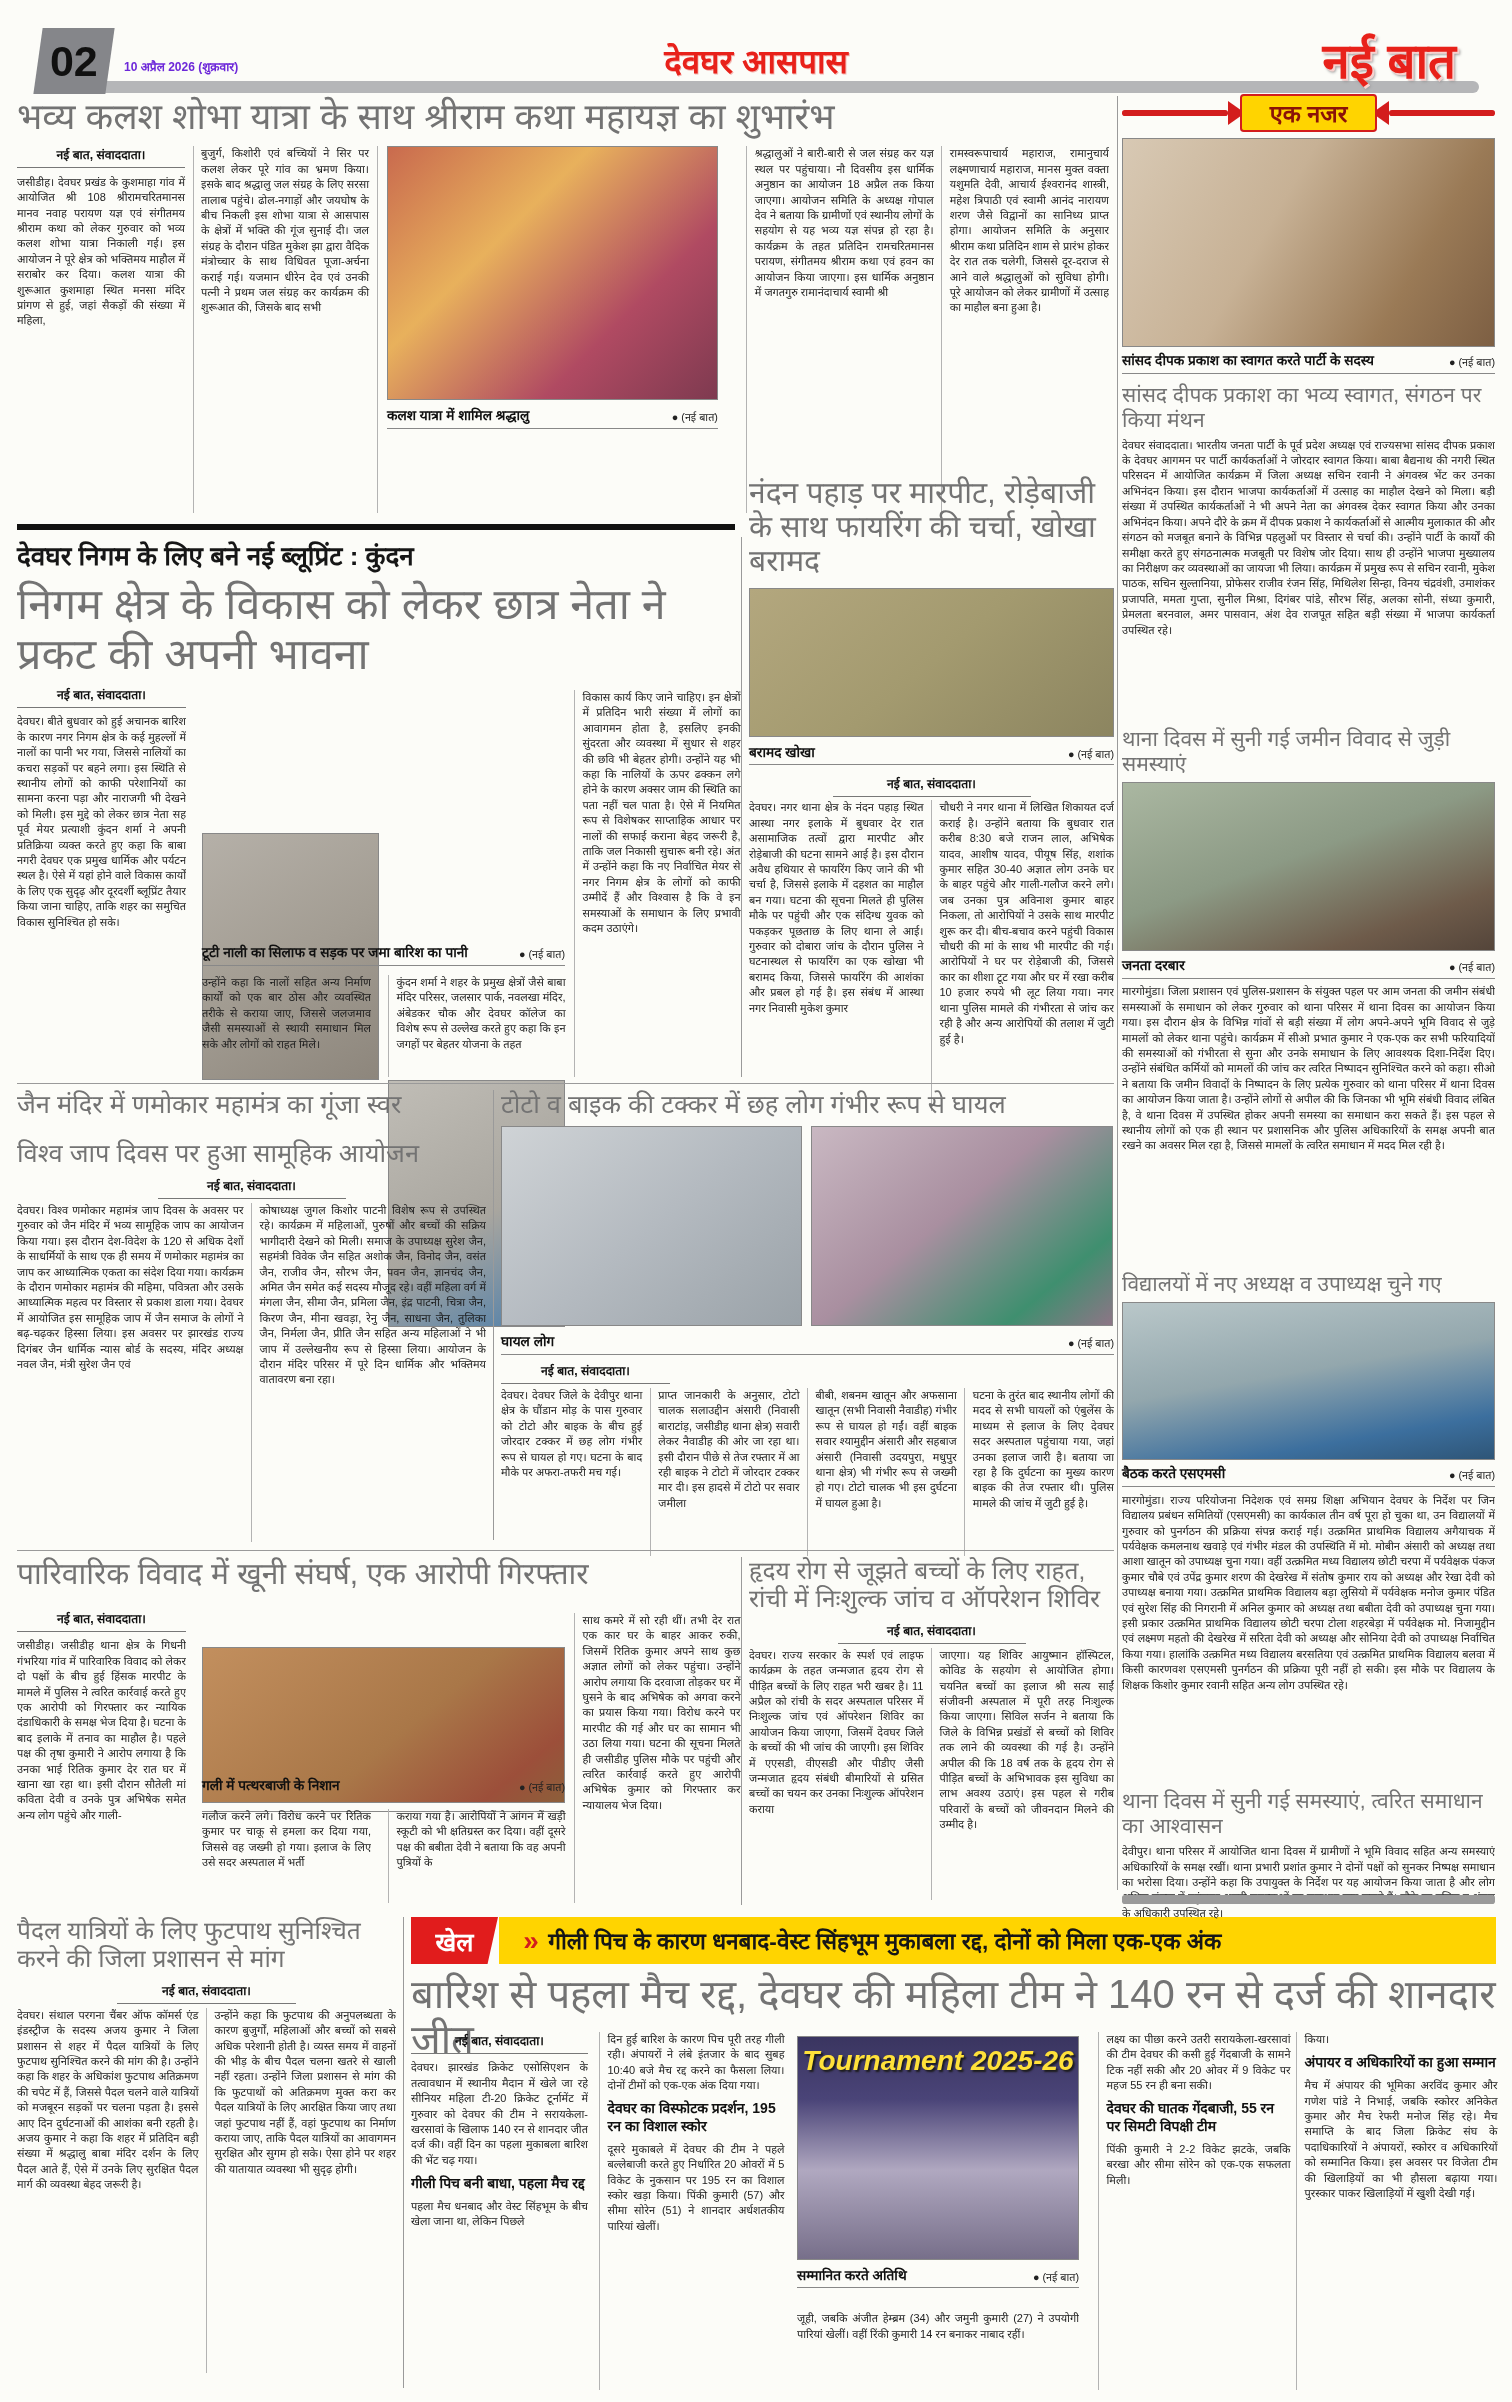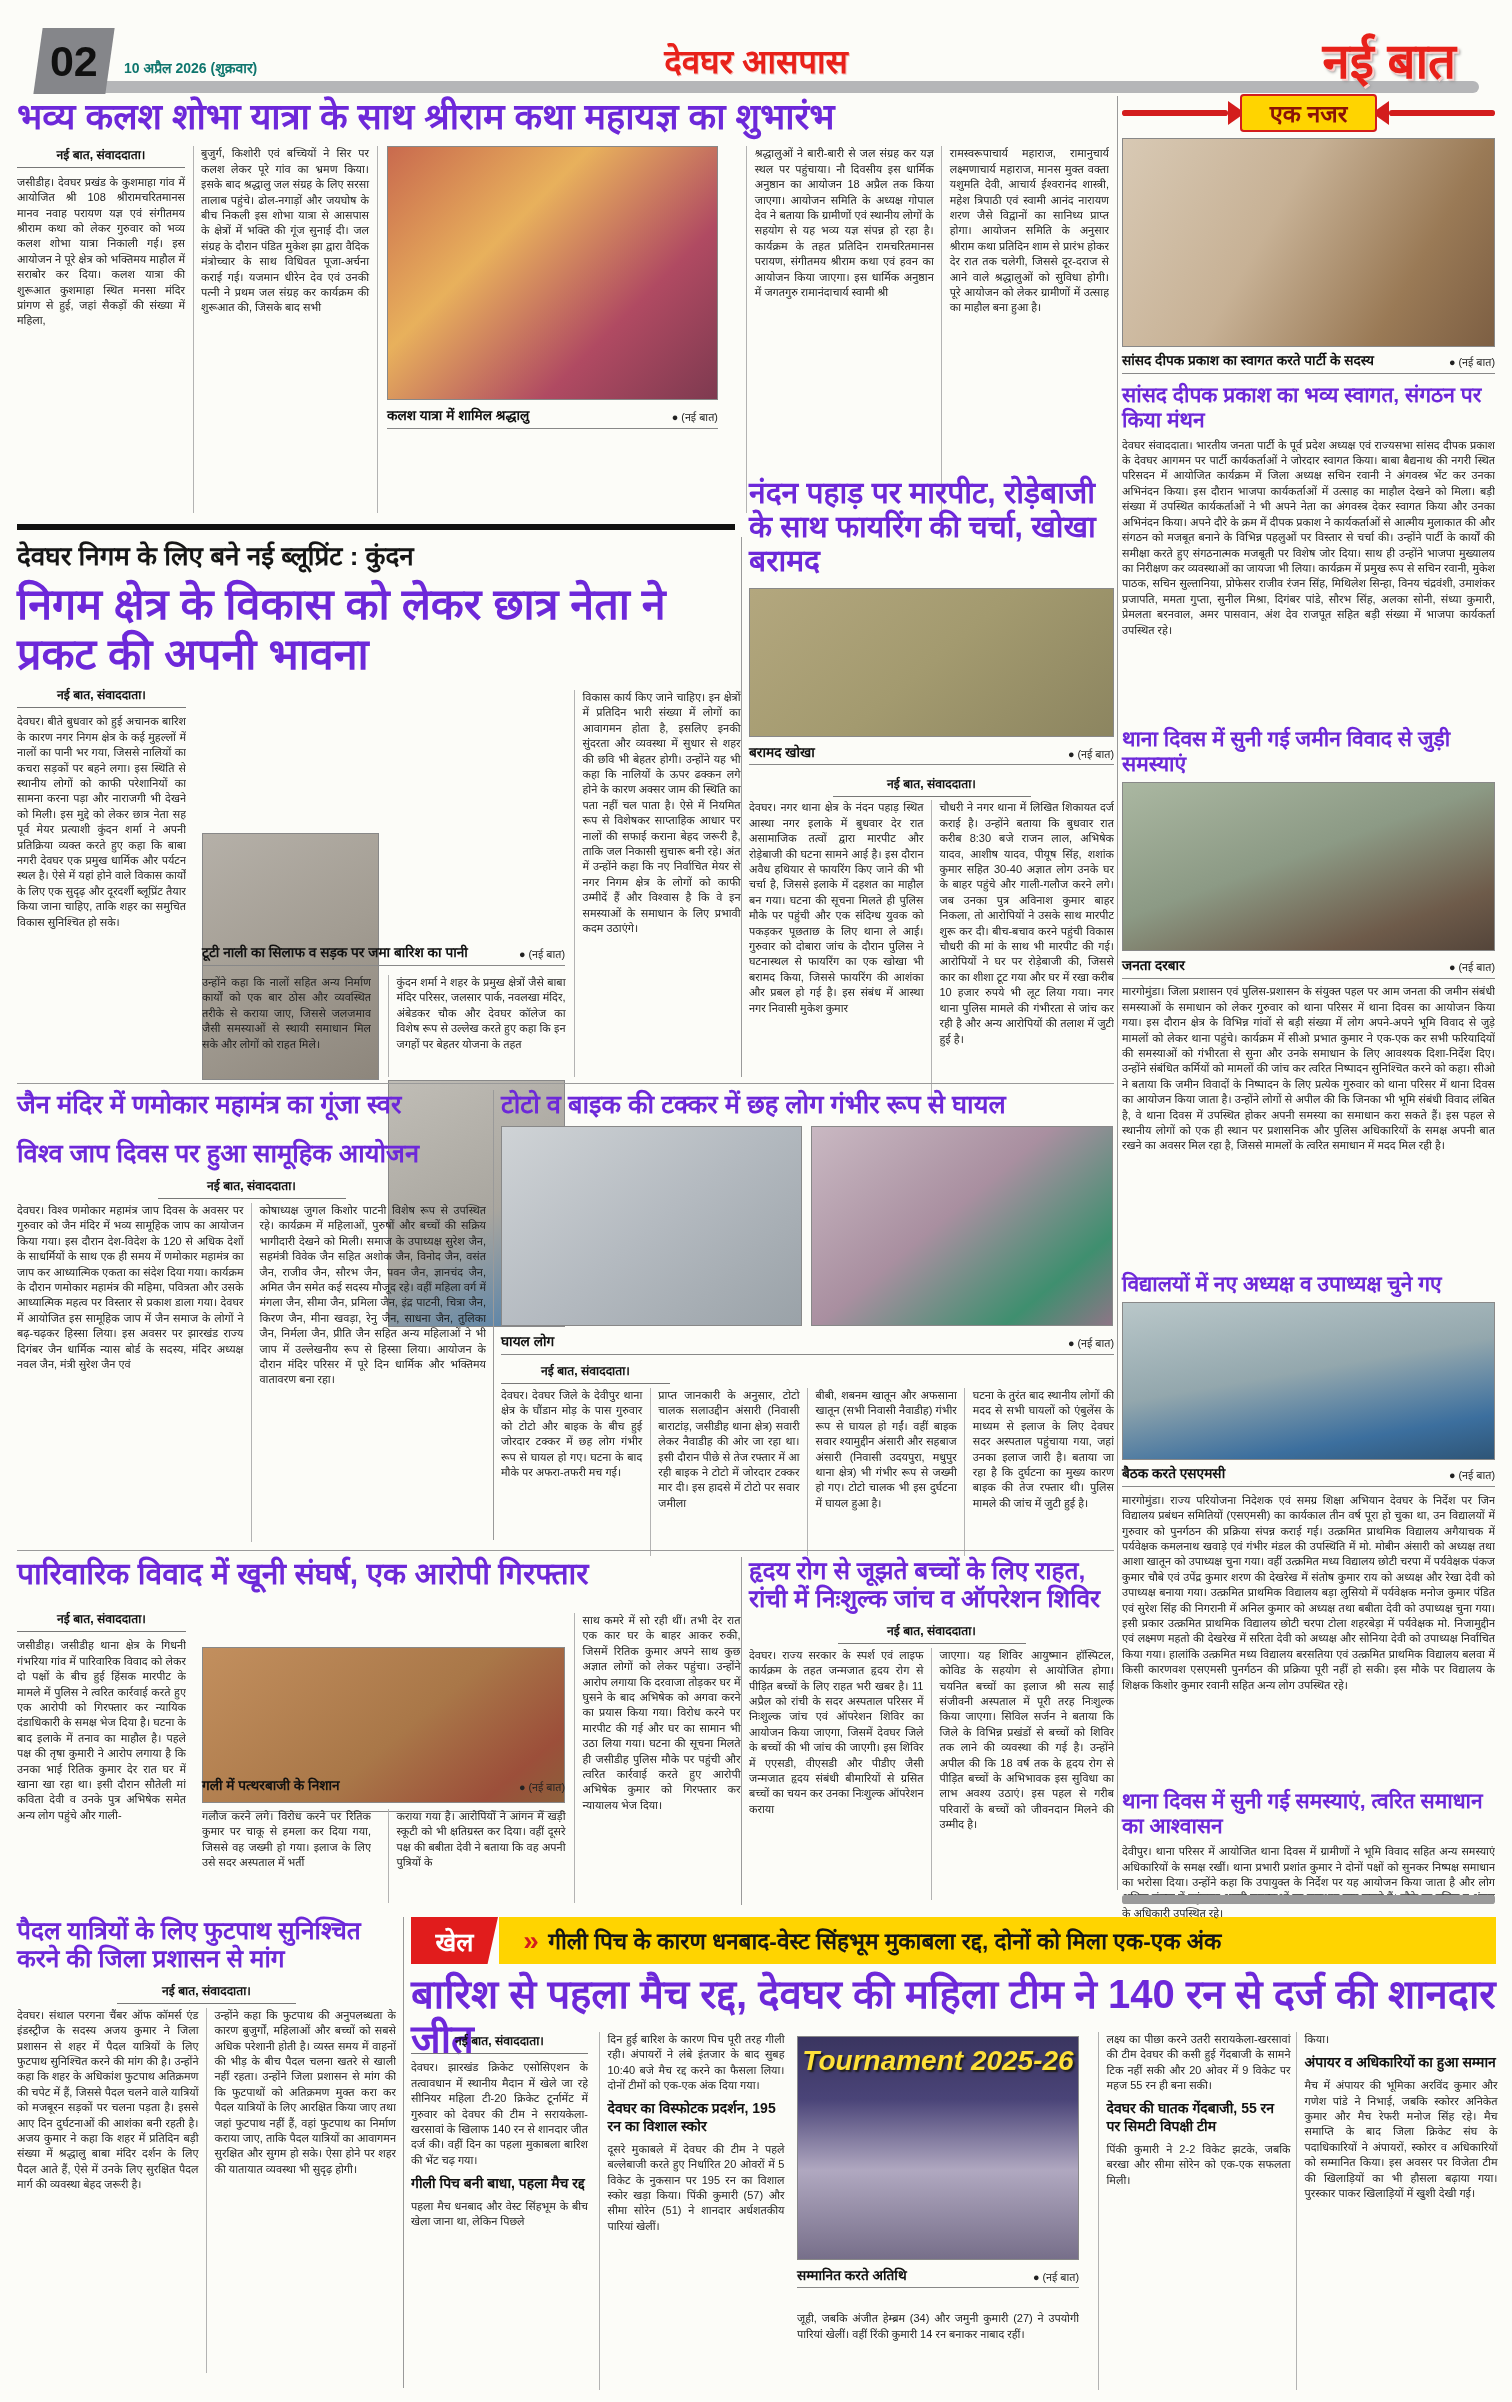--- a/index.html
+++ b/index.html
@@ -4,27 +4,27 @@
 <style>
   html,body{margin:0;padding:0;background:#e8e8e4;}
   .sheet{position:relative;width:1512px;height:2402px;background:#fcfcf8;overflow:hidden;
          font-family:"Liberation Sans","DejaVu Sans",sans-serif;color:#1b1b1b;}
   .abs{position:absolute;}
   
   .ribbon{position:absolute;left:52px;top:81px;width:1427px;height:12.2px;background:#b5b6b8;border-radius:0 7.5px 7.5px 0;}
   .pagenum{position:absolute;left:38px;top:28px;width:72px;height:66px;background:#85868a;transform:skewX(-8deg);
            display:flex;align-items:center;justify-content:center;}
   .pagenum span{font-size:43px;font-weight:900;color:#101010;transform:skewX(8deg);}
-  .date{position:absolute;left:124px;top:58px;font-size:14px;font-weight:bold;color:#0f766e;}
+  .date{position:absolute;left:124px;top:58px;font-size:12px;font-weight:bold;color:#6d28d9;}
   .section-title{position:absolute;left:0;right:0;top:38px;text-align:center;font-size:33px;font-weight:900;
                  color:#e8211a;text-shadow:0.9px 0.9px 0 #f3b9b4;}
   .masthead{position:absolute;right:56px;top:26px;font-size:49px;font-weight:900;color:#e8211a;
             text-shadow:1.9px 1.9px 0 #f7d2cf,2.8px 2.8px 2.8px #999;}
   
-  .hl{font-weight:700;color:#6d28d9;line-height:1.14;margin:0;letter-spacing:0;}
+  .hl{font-weight:400;color:#737373;line-height:1.14;margin:0;letter-spacing:0;}
   .hl-lg{font-size:36px;}
   .hl-xl{font-size:43px;}
   .hl-md{font-size:30px;}
   .hl-sm{font-size:25.4px;}
   .hl-xs{font-size:24.5px;}
   .hl-rail{font-size:21px;line-height:1.2;}
   .kicker{font-size:26px;font-weight:900;color:#161616;margin:0 0 5.6px 0;}
   
   .btxt{font-size:11px;line-height:15.4px;text-align:justify;color:#1c1c1c;}
   .clip{overflow:hidden;}

